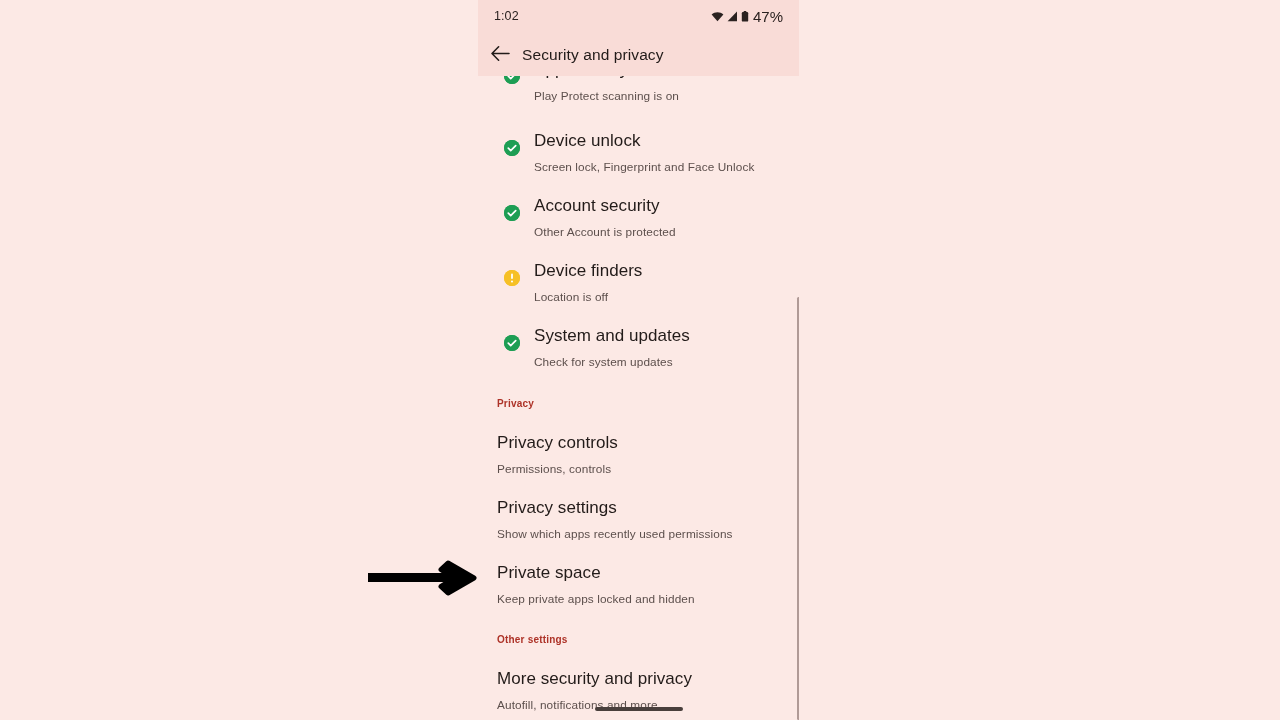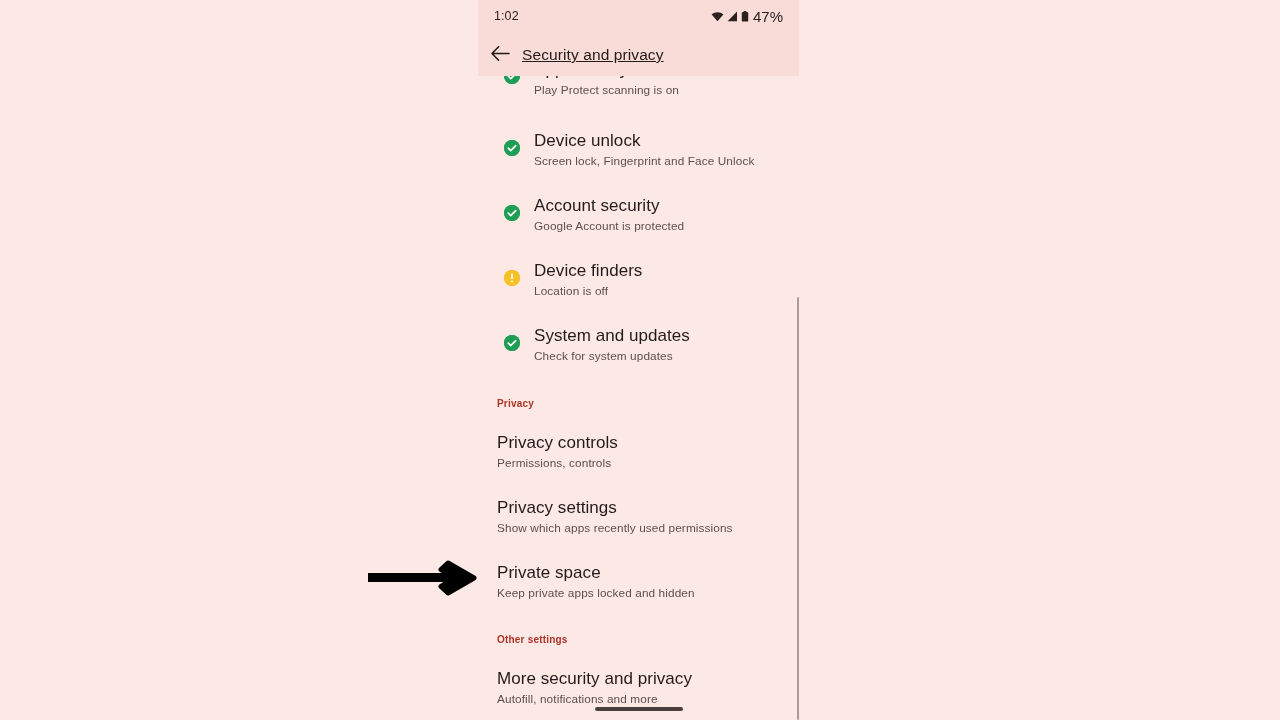--- a/index.html
+++ b/index.html
@@ -83,21 +83,20 @@
     justify-content: center;
     cursor: pointer;
     background: none;
     border: none;
     padding: 0;
   }
   #screen-title {
     font-size: 15.5px;
     color: #221b19;
     letter-spacing: 0.1px;
-    text-decoration: underline;
   }
 
   
   #list {
     position: absolute;
     left: 0;
     top: 0;
     width: 321px;
     height: 720px;
   }
@@ -123,21 +122,21 @@
     line-height: 20px;
     letter-spacing: 0.05px;
     white-space: nowrap;
   }
   .subtitle {
     font-size: 11.8px;
     color: #5c4f4c;
     line-height: 16px;
     letter-spacing: 0.1px;
     white-space: nowrap;
-    margin-top: 2px;
+    margin-top: 8px;
   }
 
   
   .badge {
     position: absolute;
     left: 497px;
     width: 16px;
     height: 16px;
     border-radius: 50%;
   }
@@ -235,21 +234,21 @@
 
     <div class="row" style="top:196px;">
       <div class="badge badge-ok badge-inner" style="top:9px;">
         <svg width="16" height="16" viewBox="0 0 16 16">
             <circle cx="8" cy="8" r="8" fill="#1e9e54"></circle>
             <path d="M4.3 8.2 L6.7 10.6 L11.7 5.6" stroke="#ffffff" stroke-width="1.7" fill="none" stroke-linecap="round" stroke-linejoin="round"></path>
           </svg>
       </div>
       <div class="texts">
         <div class="title">Account security</div>
-        <div class="subtitle">Google Account is protected</div>
+        <div class="subtitle">Other Account is protected</div>
       </div>
     </div>
 
     <div class="row" style="top:261px;">
       <div class="badge badge-warn badge-inner" style="top:9px;">
         <svg width="16" height="16" viewBox="0 0 16 16">
             <circle cx="8" cy="8" r="8" fill="#f6c026"></circle>
             <rect x="7.1" y="3.6" width="1.8" height="5.3" rx="0.9" fill="#ffffff"></rect>
             <circle cx="8" cy="11.5" r="1.05" fill="#ffffff"></circle>
           </svg>

